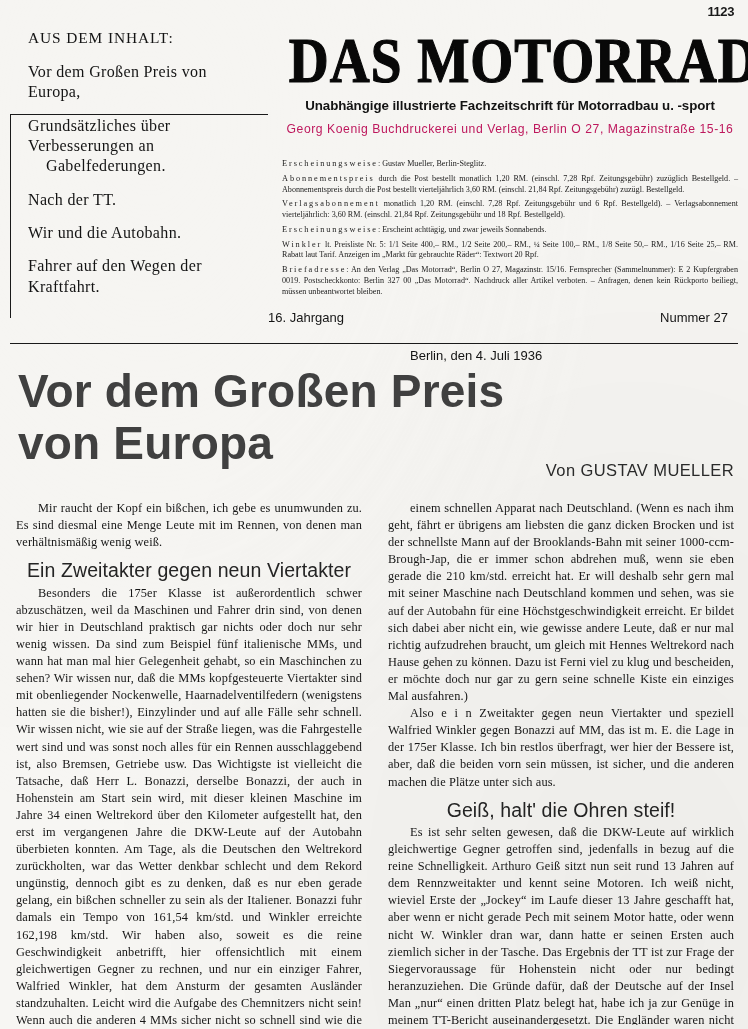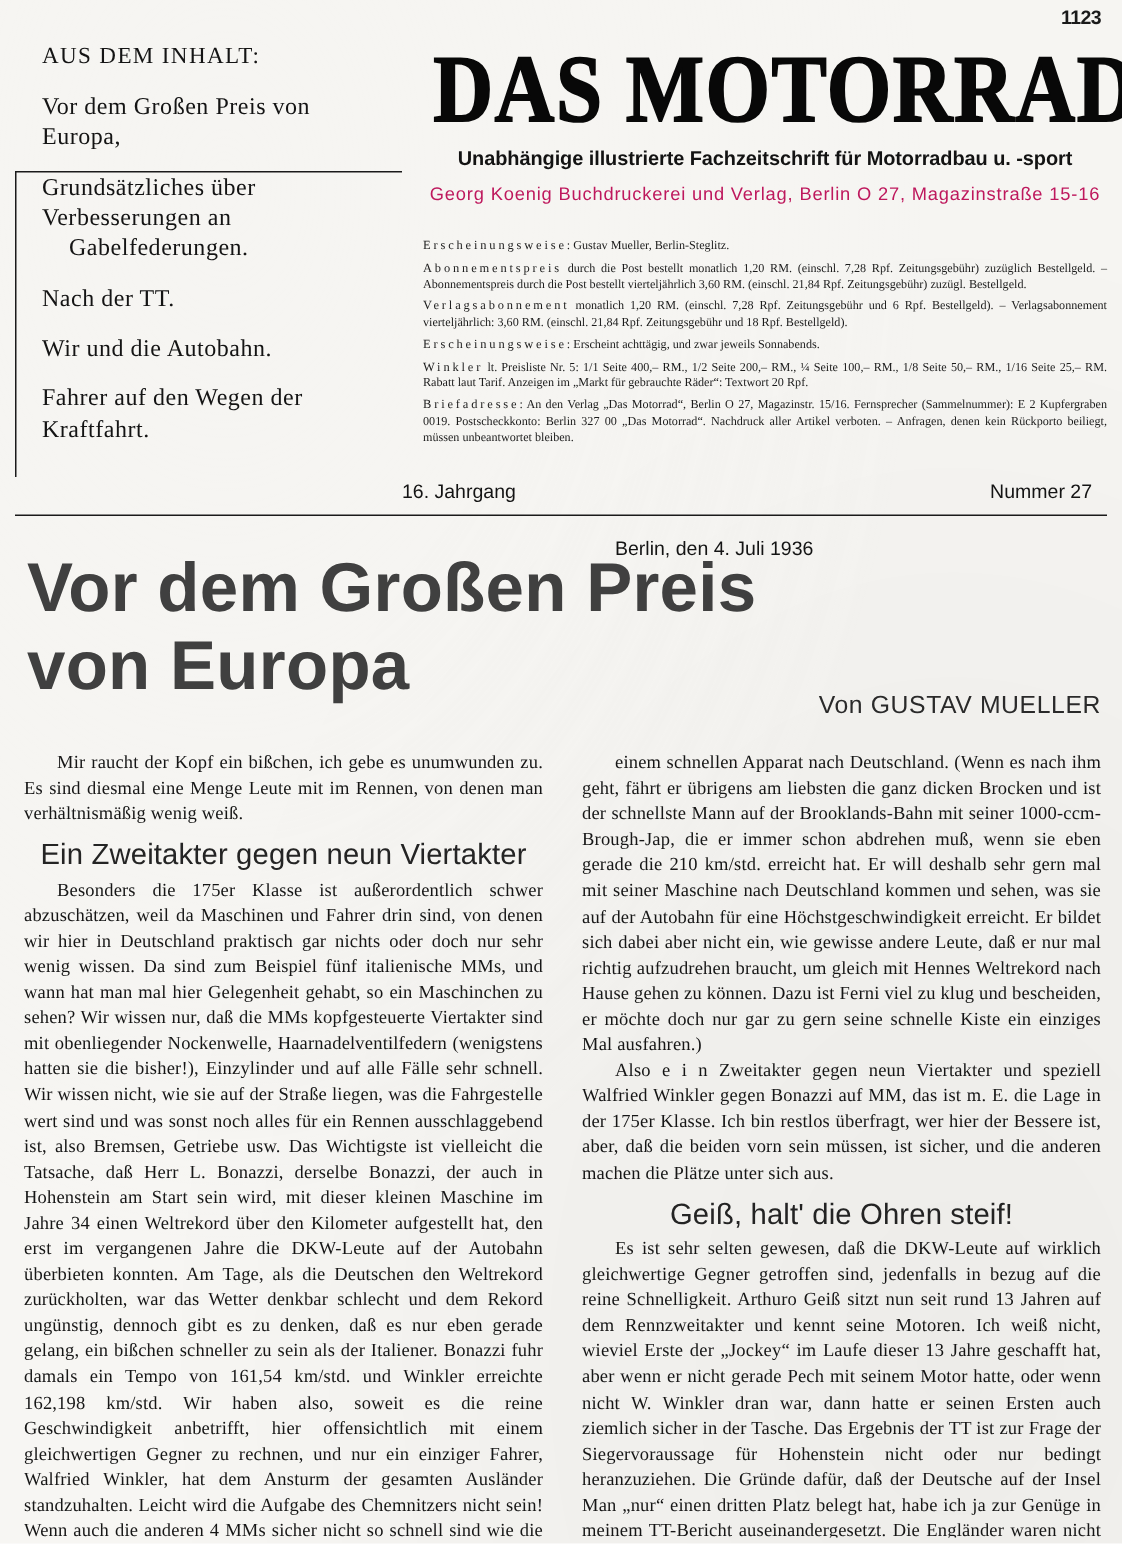--- a/index.html
+++ b/index.html
@@ -121,21 +121,21 @@
     line-height: 1.27;
     color: #141414;
   }
   .toc-item { margin-bottom: 13px; letter-spacing: 0.35px; }
   .toc-item .cont { display: block; padding-left: 18px; }
 
   
   .issue-line {
     position: absolute;
     left: 10px;
-    top: 316px;
+    top: 306px;
     width: 728px;
     height: 26px;
     font-family: "Liberation Sans", sans-serif;
     font-size: 13px;
     font-weight: 400;
     color: #141414;
   }
   .issue-year { position: absolute; left: 258px; top: 4px; }
   .issue-date { position: absolute; left: 400px; top: 4px; margin-top: 38px; }
   .issue-num  { position: absolute; right: 10px; top: 4px; }

